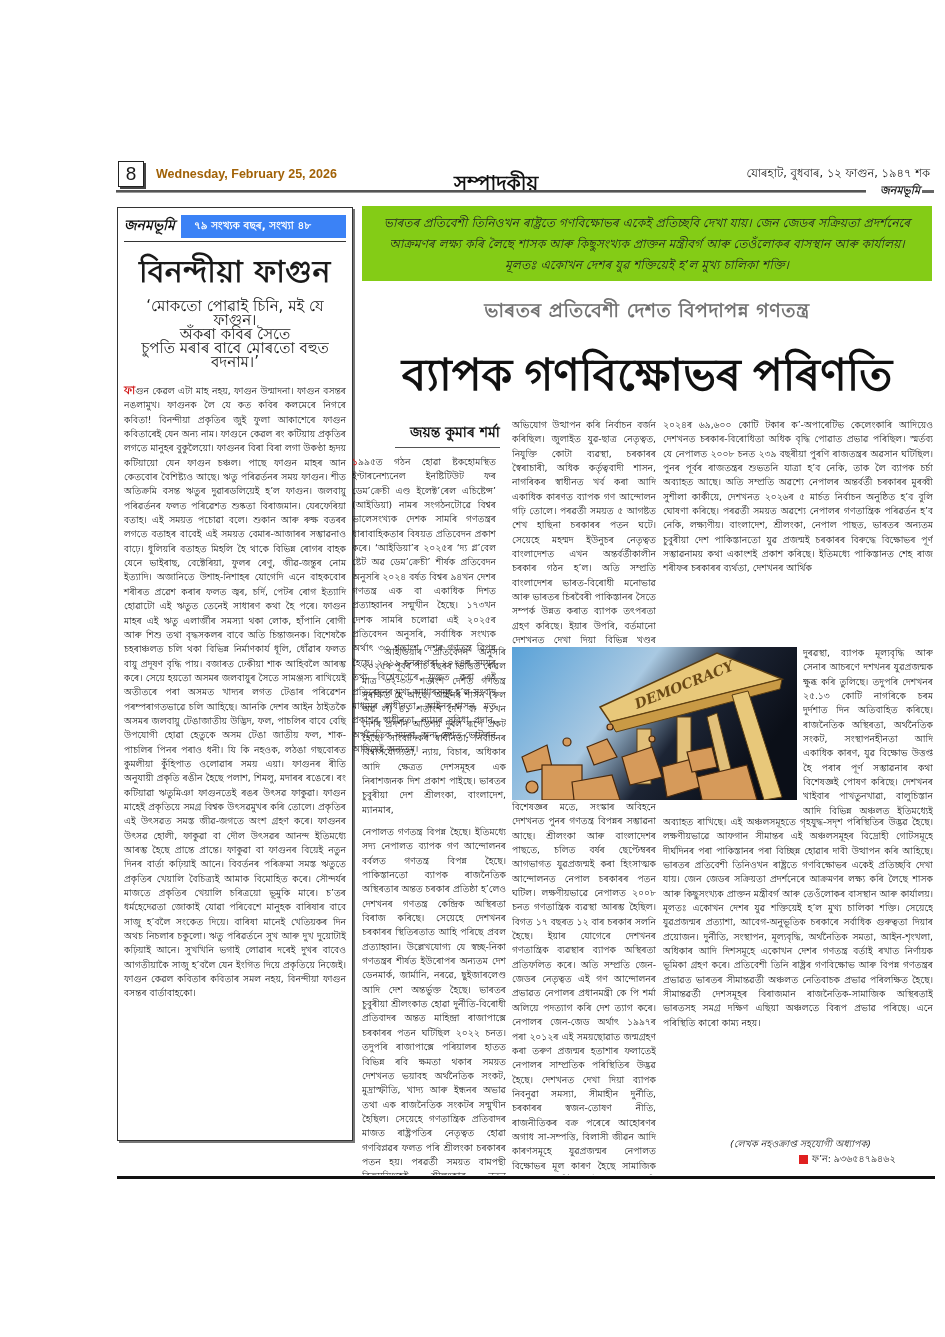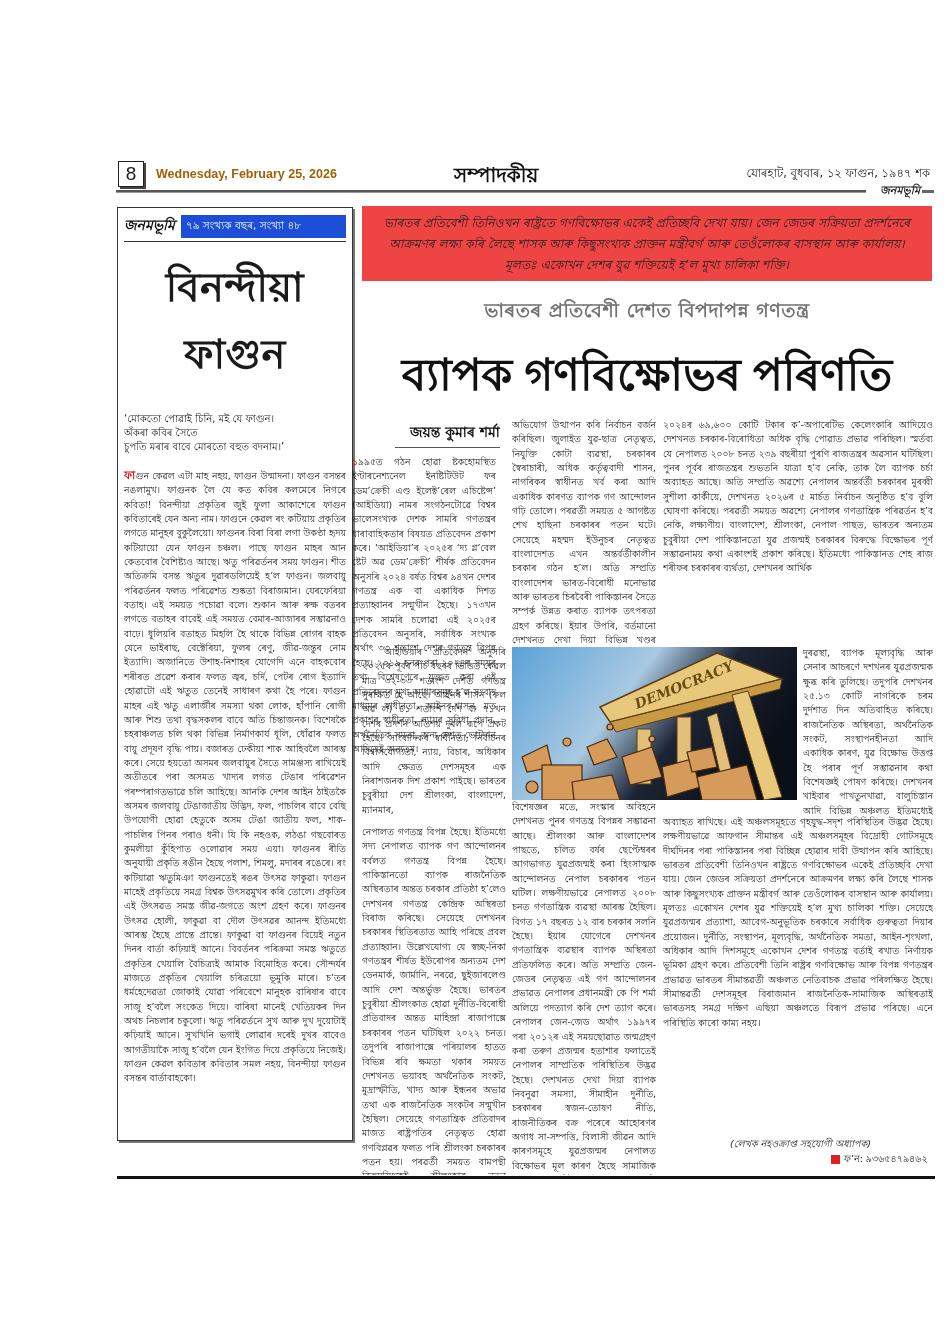--- a/index.html
+++ b/index.html
@@ -3,38 +3,38 @@
 <meta charset="utf-8">
 <style>
   * { box-sizing: border-box; margin: 0; padding: 0; }
   html, body { width: 945px; height: 1337px; background: #ffffff; overflow: hidden; }
   body { position: relative; font-family: "DejaVu Sans", sans-serif; color: #1a1a1a; }
 
   
   .masthead { position: absolute; left: 116px; top: 160px; width: 818px; height: 32px; }
   .page-num { position: absolute; left: 2px; top: 1px; width: 26px; height: 26px; border: 1.5px solid #222; box-shadow: 2px 2px 0 #444; font-family: "Liberation Sans", sans-serif; font-size: 19px; line-height: 23px; text-align: center; background: #fff; }
   .date-en { position: absolute; left: 40px; top: 7px; font-family: "Liberation Sans", sans-serif; font-size: 12.5px; font-weight: bold; color: #a16207; }
-  .section-title { position: absolute; left: 338px; top: 0px; font-family: "DejaVu Serif", serif; font-size: 20px; font-weight: bold; color: #111; }
+  .section-title { position: absolute; left: 338px; top: 8px; font-family: "DejaVu Serif", serif; font-size: 20px; font-weight: bold; color: #111; }
   .date-as { position: absolute; right: 4px; top: 5px; font-family: "DejaVu Sans", sans-serif; font-size: 11.5px; color: #222; }
   .mast-rule { position: absolute; left: 0; top: 30px; width: 750px; height: 3px; background: linear-gradient(#555 0 1.5px, #fff 1.5px 2px, #999 2px 3px); }
   .mast-logo { position: absolute; right: 14px; top: 22px; font-family: "DejaVu Serif", serif; font-size: 11px; font-weight: bold; color: #222; font-style: italic; }
   .mast-rule-end { position: absolute; right: 0; top: 30px; width: 12px; height: 3px; background: #666; }
 
   
   .left-box { position: absolute; left: 117px; top: 207px; width: 236px; height: 934px; border: 1.5px solid #333; box-shadow: 2px 2px 0 #777; background: #fff; padding: 0 6px; }
   .lb-head { display: flex; align-items: center; height: 28px; margin-top: 6px; border-bottom: 1px solid #333; padding-bottom: 3px; }
   .lb-logo { font-family: "DejaVu Serif", serif; font-weight: bold; font-style: italic; font-size: 14px; color: #111; margin-right: 6px; }
-  .lb-issue { background: #1d4ed8; color: #fff; font-size: 10.5px; padding: 3px 5px; flex: 1; white-space: nowrap; }
-  .lb-title { text-align: center; font-family: "DejaVu Serif", serif; font-size: 40px; font-weight: bold; margin-top: 14px; letter-spacing: 0.5px; }
-  .lb-quote { margin-top: 22px; font-size: 10px; line-height: 14px; }
+  .lb-issue { background: #3b82f6; color: #fff; font-size: 10.5px; padding: 3px 13px; flex: 1; white-space: nowrap; font-weight: bold; }
+  .lb-title { text-align: center; font-family: "DejaVu Serif", serif; font-size: 30px; font-weight: bold; margin-top: 6px; letter-spacing: 0.5px; }
+  .lb-quote { text-align: center; font-size: 15px; line-height: 14px; }
   .lb-body { margin-top: 15px; font-size: 9.2px; line-height: 14.35px; text-align: justify; }
   .lb-dropcap { color: #d21f1f; font-weight: bold; font-size: 11px; }
 
   
-  .blurb { position: absolute; left: 362px; top: 206px; width: 570px; height: 75px; background: #ef4444; padding: 7px 14px 0 14px; font-size: 12.2px; font-style: italic; line-height: 21px; text-align: center; color: #222; }
+  .blurb { position: absolute; left: 362px; top: 206px; width: 570px; height: 75px; background: #84cc16; padding: 7px 14px 0 14px; font-size: 12.2px; font-style: italic; line-height: 21px; text-align: center; color: #222; }
 
   
   .kicker { position: absolute; left: 362px; top: 296px; width: 570px; text-align: center; font-family: "DejaVu Serif", serif; font-size: 19px; font-weight: bold; letter-spacing: 0.5px; color: #737373; }
   .headline { position: absolute; left: 362px; top: 342px; width: 570px; text-align: center; font-family: Liberation Sans, sans-serif; font-size: 44px; font-weight: bold; color: #111; }
 
   
   .byline { position: absolute; left: 410px; top: 421px; font-family: "DejaVu Serif", serif; font-size: 14px; font-weight: bold; color: #111; }
   .byline-rule { position: absolute; left: 395px; top: 447px; width: 105px; height: 1px; background: #555; }
 
   
@@ -50,21 +50,21 @@
   .col-3 { left: 663px; top: 418px; width: 270px; height: 228px; }
   .col-3b { left: 803px; top: 646px; width: 130px; height: 170px; }
   .col-3c { left: 663px; top: 815px; width: 270px; height: 300px; }
 
   
   .cartoon { position: absolute; left: 512px; top: 647px; width: 285px; height: 153px; overflow: hidden; }
   .cartoon svg { display: block; }
 
   
   .author-note { position: absolute; left: 730px; top: 1137px; font-size: 9.5px; font-style: italic; color: #222; }
-  .phone { position: absolute; left: 799px; top: 1152px; font-size: 9.5px; color: #222; display: flex; align-items: center; gap: 4px; margin-left: 32px; }
+  .phone { position: absolute; left: 799px; top: 1152px; font-size: 9.5px; color: #222; display: flex; align-items: center; gap: 4px; }
   .phone-sq { width: 9px; height: 9px; background: #e02020; display: inline-block; }
   .bottom-rule { position: absolute; left: 117px; top: 1176px; width: 818px; height: 3px; background: #111; }
 </style>
 </head>
 <body>
 
 <div class="masthead">
   <div class="page-num">8</div>
   <div class="date-en">Wednesday, February 25, 2026</div>
   <div class="section-title">সম্পাদকীয়</div>

